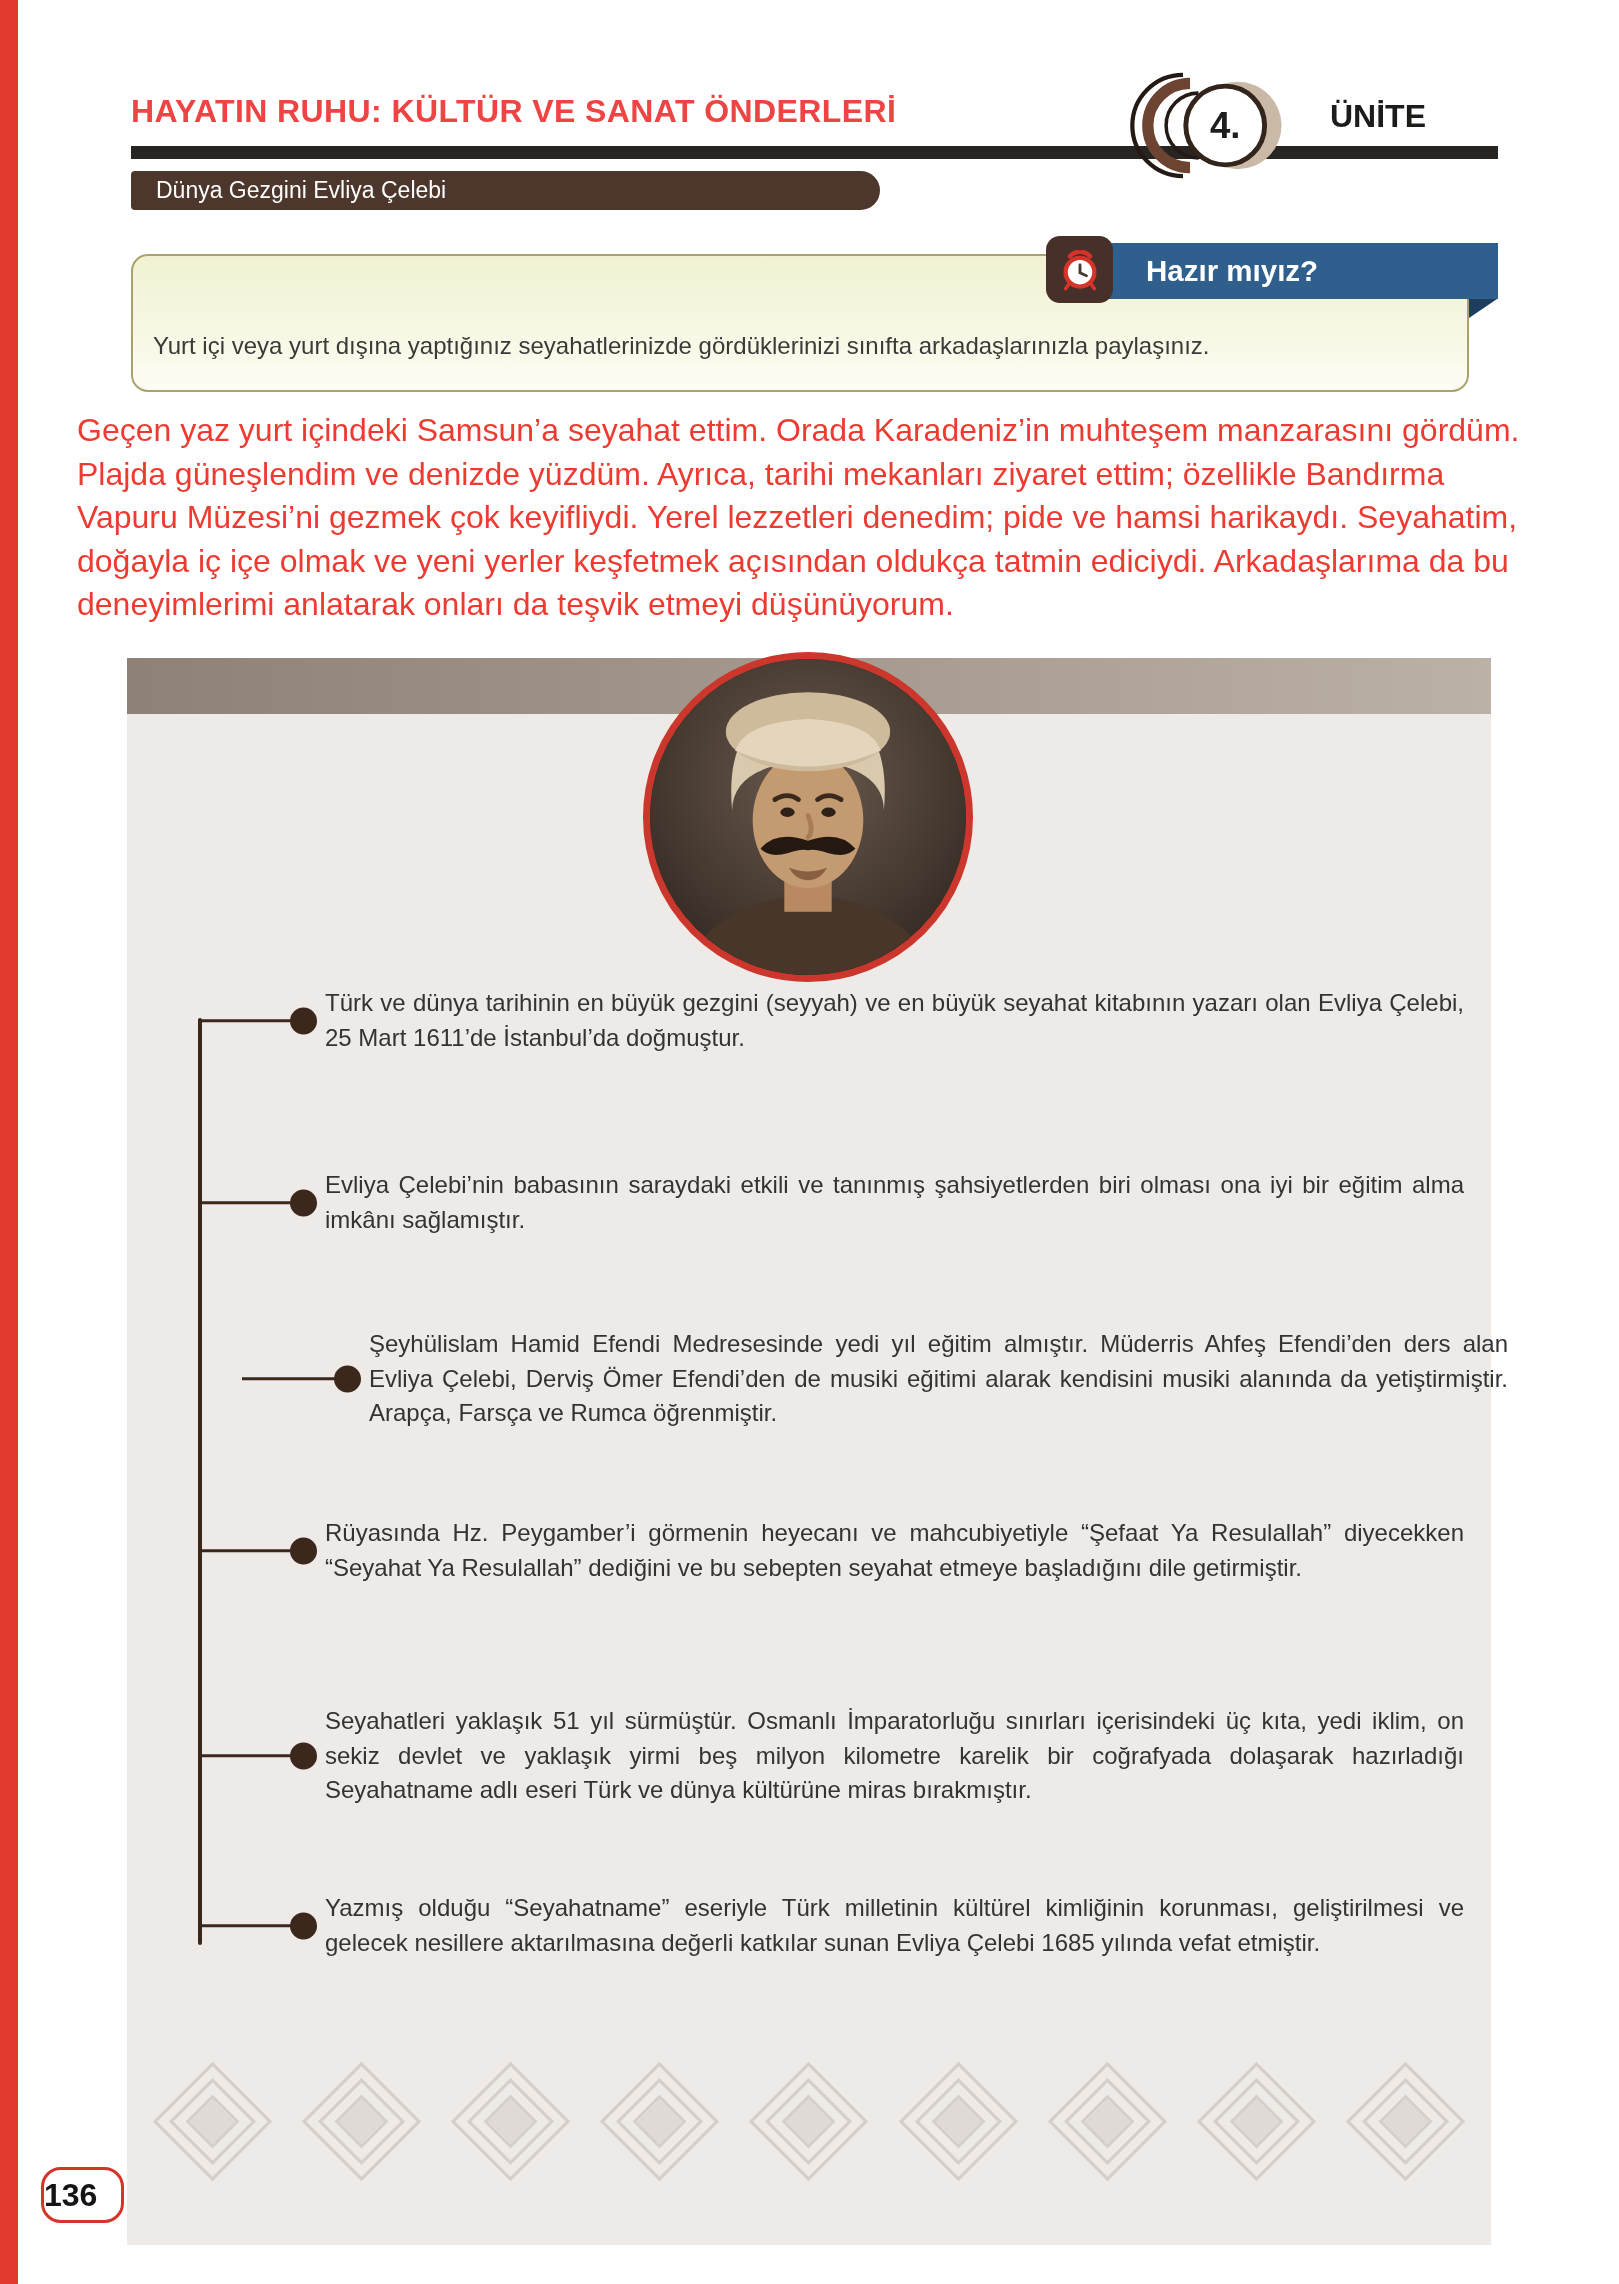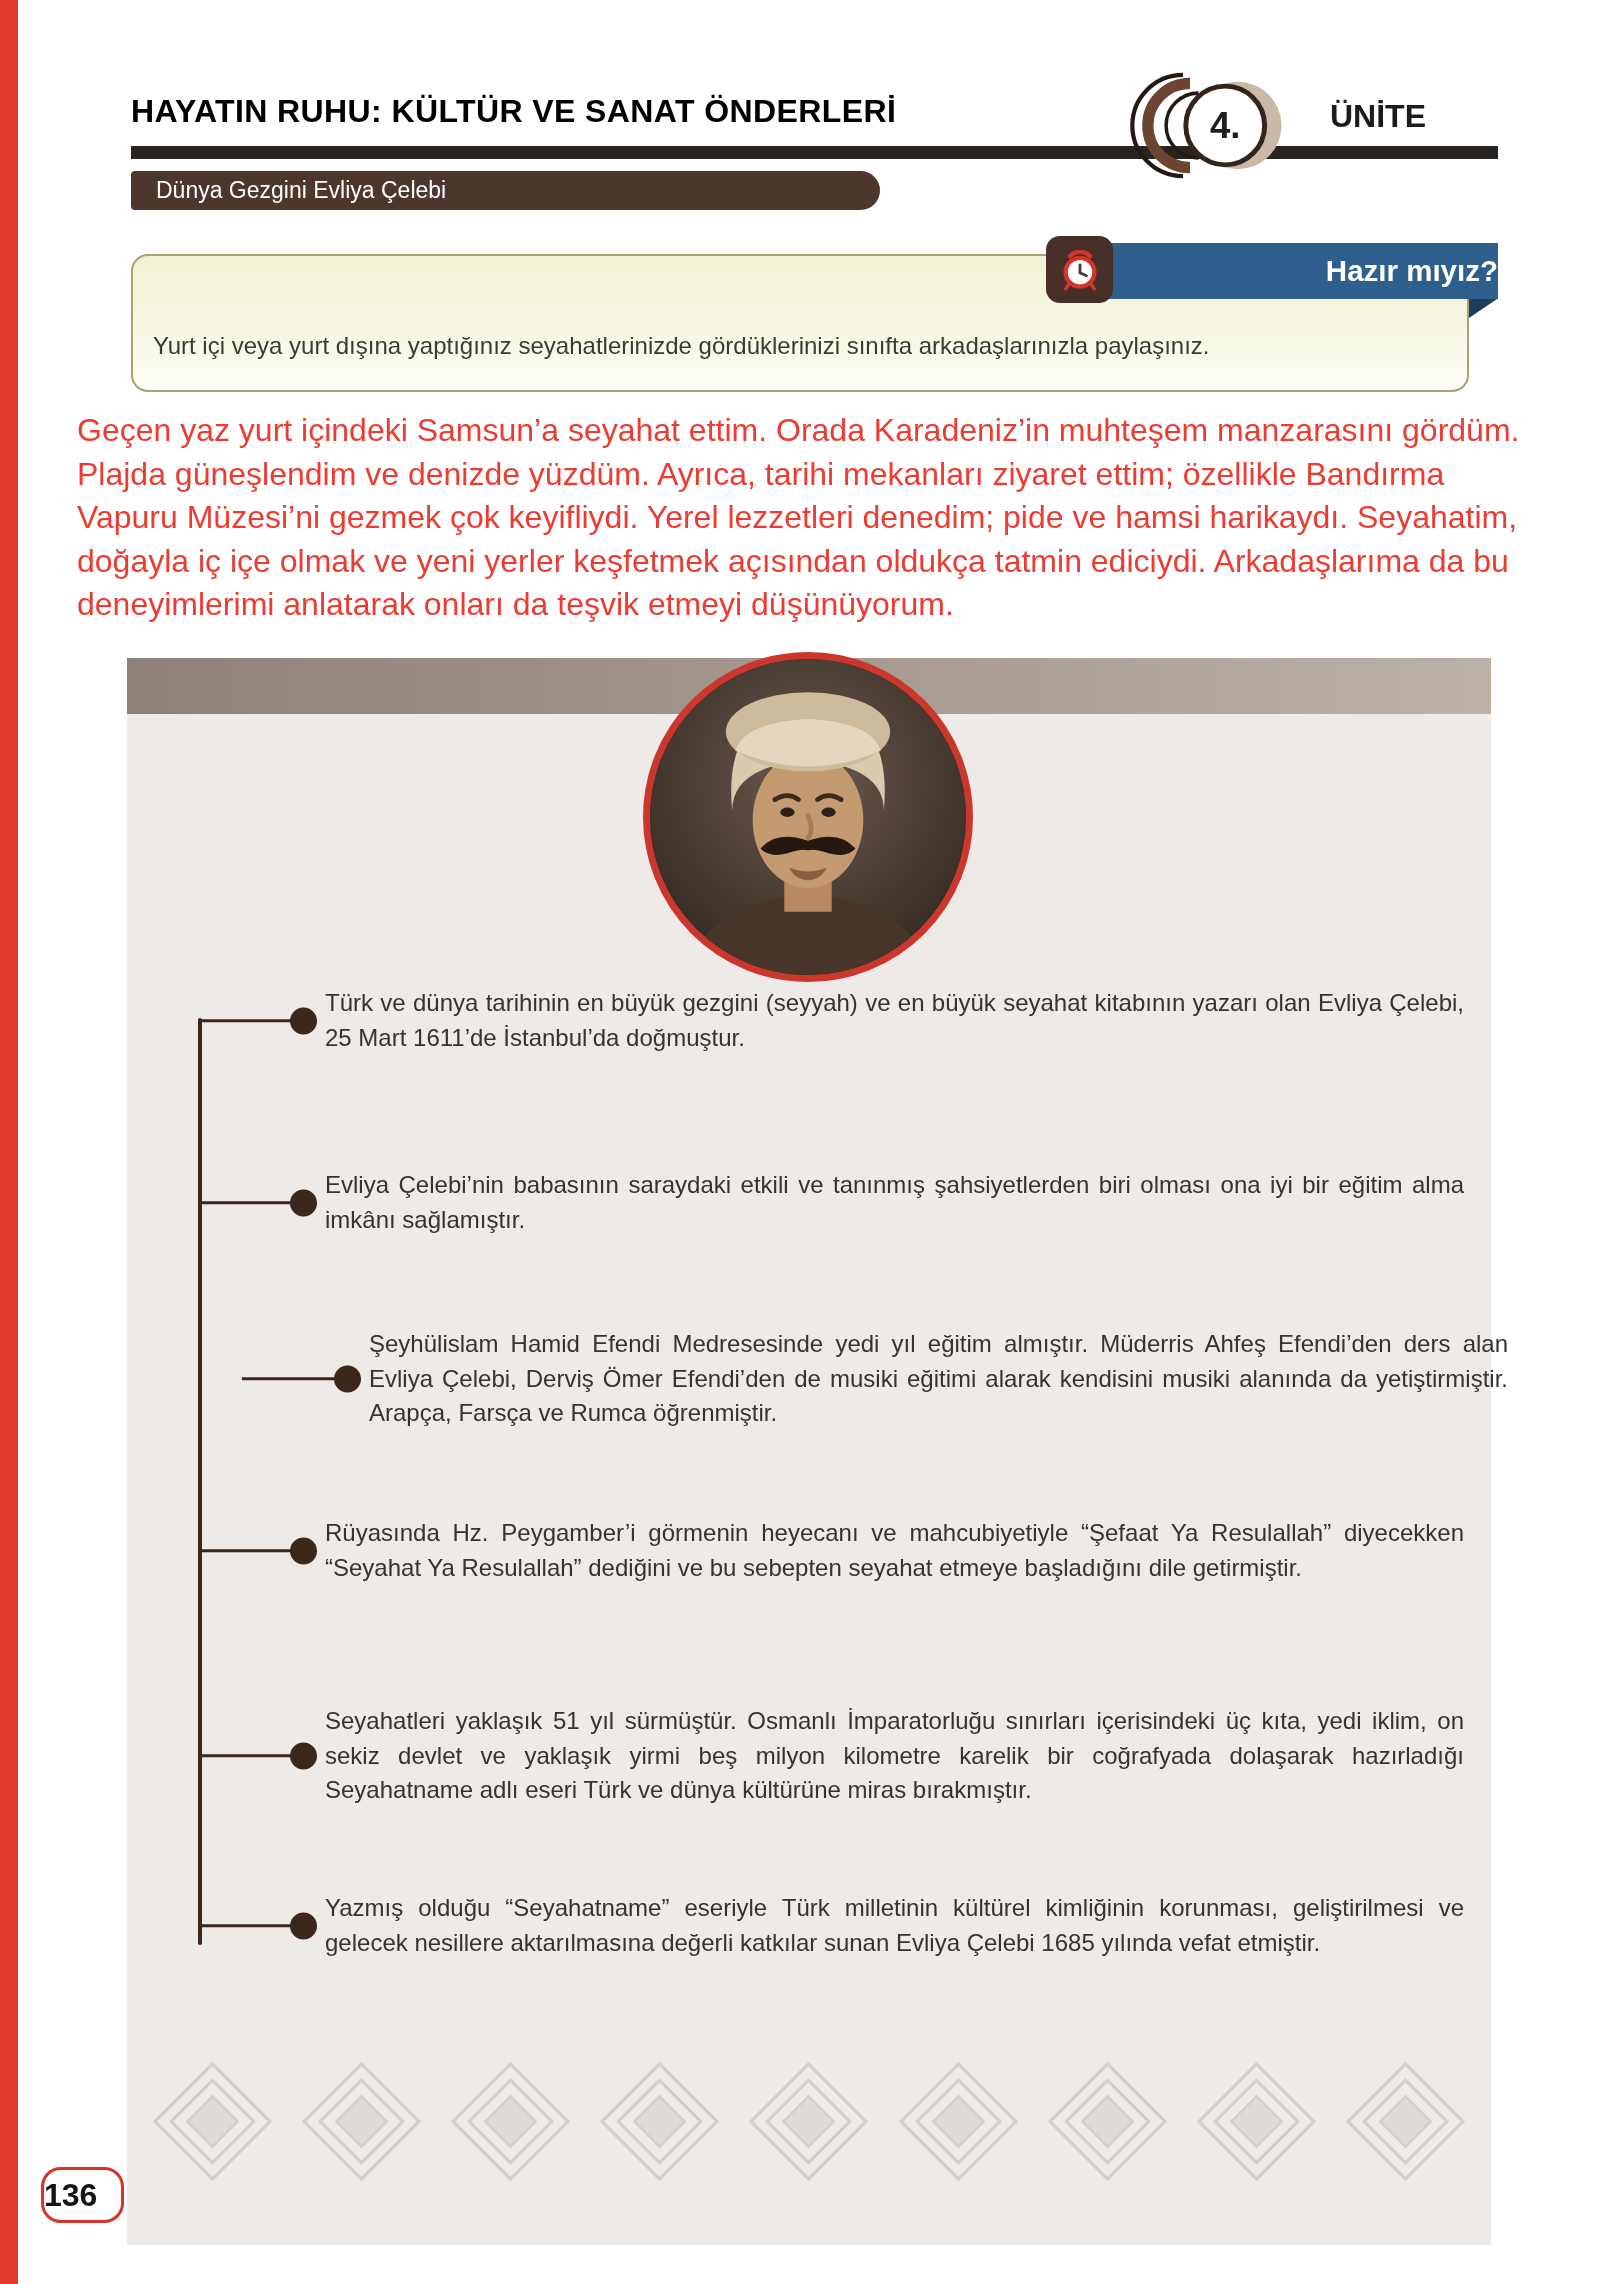--- a/index.html
+++ b/index.html
@@ -4,21 +4,21 @@
 <style>
   * { margin:0; padding:0; box-sizing:border-box; }
   html,body { background:#ffffff; }
   .page {
     position:relative; width:1620px; height:2284px; background:#ffffff;
     font-family:"Liberation Sans", sans-serif; overflow:hidden;
   }
   .red-strip { position:absolute; left:0; top:0; width:18.3px; height:2284px; background:#e23a2e; }
 
   
-  .page-title { position:absolute; left:131px; top:93px; font-size:32px; font-weight:bold; color:#000000; letter-spacing:0.4px; white-space:nowrap; }
+  .page-title { position:absolute; left:131px; top:93px; font-size:32px; font-weight:bold; color:#ef4444; letter-spacing:0.4px; white-space:nowrap; }
   .title-rule { position:absolute; left:131px; top:146px; width:1367px; height:13.4px; background:#272421; }
   .unit-label { position:absolute; left:1330px; top:98px; font-size:32px; font-weight:bold; color:#1c1c1a; }
   .unit-badge { position:absolute; left:1107px; top:62px; width:190px; height:127px; }
 
   
   .topic-bar {
     position:absolute; left:131px; top:171px; width:749px; height:39px;
     background:#4d362b; border-radius:4.2px 21px 21px 4.2px;
     color:#ffffff; font-size:23px; line-height:39px; padding-left:25px;
   }
@@ -27,21 +27,21 @@
   .ready-panel {
     position:absolute; left:131px; top:254px; width:1338px; height:138px;
     border:2.1px solid #a9a26c; border-radius:17px;
     background:linear-gradient(180deg,#f1f1d2 0%,#f7f7e3 55%,#fdfdf5 100%);
   }
   .ready-question { position:absolute; left:153px; top:332px; width:1299px; font-size:24px; color:#3a3a38; }
   .ready-fold { position:absolute; left:1469px; top:299px; width:0; height:0; border-top:19px solid #1d3e5e; border-right:28px solid transparent; }
   .ready-ribbon {
     position:absolute; left:1097px; top:243px; width:401px; height:56px;
     background:#2f5f8c; color:#ffffff; font-weight:bold; font-size:29.5px;
-    display:flex; align-items:center; justify-content:flex-end; padding-left:49px;
+    display:flex; align-items:center; justify-content:flex-start; padding-left:49px;
   }
   .clock-box {
     position:absolute; left:1046px; top:236px; width:67px; height:67px;
     background:#463029; border-radius:14px; display:flex; align-items:center; justify-content:center;
   }
 
   
   .answer-text {
     position:absolute; left:77px; top:409px; width:1465px; text-align:left;
     color:#ee3b31; font-size:32px; font-weight:normal; line-height:1.36;

